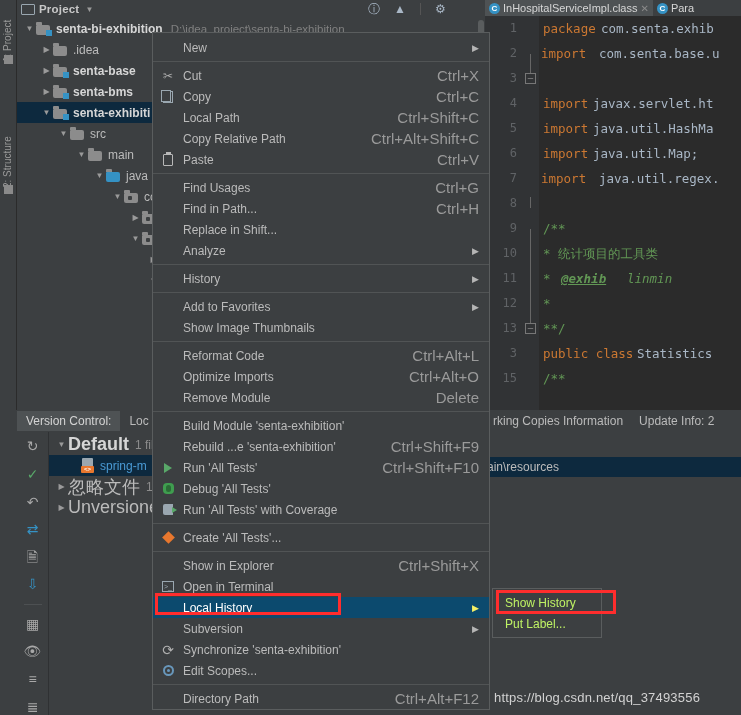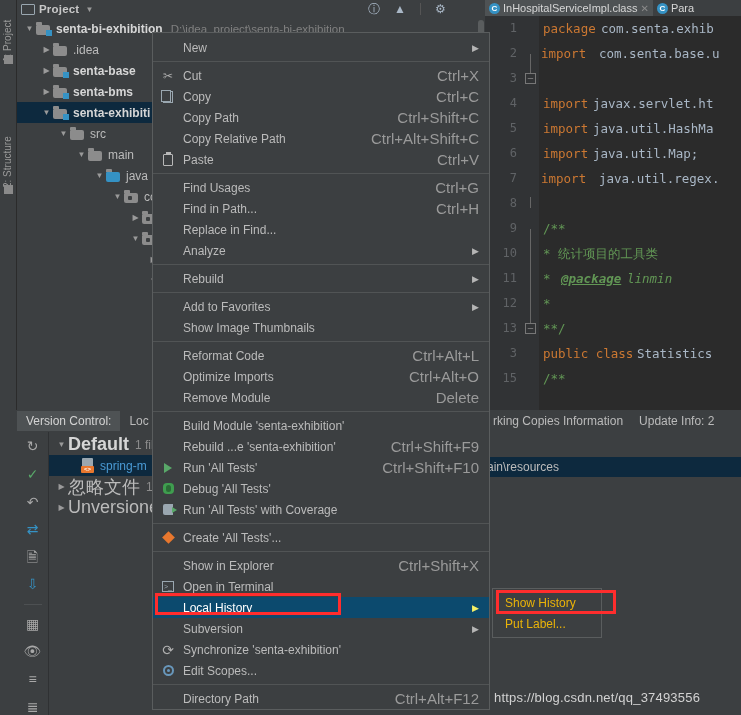--- a/index.html
+++ b/index.html
@@ -225,21 +225,21 @@
   .mi.hl .mi-arrow { color: #f5f066; }
   .msep { height: 1px; background: #515455; margin: 3px 0; }
 
   
   .submenu {
     position: absolute; left: 492px; top: 588px; width: 110px;
     background: #3c3f41; border: 1px solid #5a5d5e; padding: 3px 0;
     z-index: 60;
   }
   .smi { height: 21px; display: flex; align-items: center; padding-left: 12px;
-         font-size: 12px; color: #eab308; white-space: nowrap; }
+         font-size: 12px; color: #bef264; white-space: nowrap; }
 
   
   .redbox { position: absolute; border: 3px solid #ff2d2d; z-index: 70;
             pointer-events: none; }
 
   .icon-scissors:before { content: "\2702"; color: #b0b0b0; }
   .ico-green-tri { width: 0; height: 0; border-left: 8px solid #59a869;
                    border-top: 5px solid transparent; border-bottom: 5px solid transparent; }
   .ico-bug { width: 11px; height: 11px; background: #3f9d4f; border-radius: 4px;
              position: relative; }
@@ -516,21 +516,21 @@
       </div>
 
       <div class="code-line" style="top:225px">
         <span class="lnum">10</span>
         <span class="ctext cmt" style="left:58px"> * 统计项目的工具类</span>
       </div>
 
       <div class="code-line" style="top:250px">
         <span class="lnum">11</span>
         <span class="ctext cmt" style="left:58px"> * </span>
-        <span class="ctext cmt-b" style="left:76px">@package</span>
+        <span class="ctext cmt-b" style="left:76px">@exhib</span>
         <span class="ctext cmt-i" style="left:142px"> linmin</span>
       </div>
 
       <div class="code-line" style="top:275px">
         <span class="lnum">12</span>
         <span class="ctext cmt" style="left:58px"> *</span>
       </div>
 
       <div class="code-line" style="top:300px">
         <span class="lnum">13</span>
@@ -579,21 +579,21 @@
       <span class="mi-acc">Ctrl+X</span>
     </div>
     <div class="mi">
       <span class="mi-ico">
           <span class="ico-copy"></span>
         </span>
       <span class="mi-label">Copy</span>
       <span class="mi-acc">Ctrl+C</span>
     </div>
     <div class="mi">
-      <span class="mi-label">Copy Path</span>
+      <span class="mi-label">Local Path</span>
       <span class="mi-acc">Ctrl+Shift+C</span>
     </div>
     <div class="mi">
       <span class="mi-label">Copy Relative Path</span>
       <span class="mi-acc">Ctrl+Alt+Shift+C</span>
     </div>
     <div class="mi">
       <span class="mi-ico">
           <span class="ico-paste"></span>
         </span>
@@ -605,31 +605,31 @@
 
     <div class="mi">
       <span class="mi-label">Find Usages</span>
       <span class="mi-acc">Ctrl+G</span>
     </div>
     <div class="mi">
       <span class="mi-label">Find in Path...</span>
       <span class="mi-acc">Ctrl+H</span>
     </div>
     <div class="mi">
-      <span class="mi-label">Replace in Find...</span>
+      <span class="mi-label">Replace in Shift...</span>
     </div>
     <div class="mi">
       <span class="mi-label">Analyze</span>
       <span class="mi-arrow">▶</span>
     </div>
 
     <div class="msep"></div>
 
     <div class="mi">
-      <span class="mi-label">Rebuild</span>
+      <span class="mi-label">History</span>
       <span class="mi-arrow">▶</span>
     </div>
 
     <div class="msep"></div>
 
     <div class="mi">
       <span class="mi-label">Add to Favorites</span>
       <span class="mi-arrow">▶</span>
     </div>
     <div class="mi">

